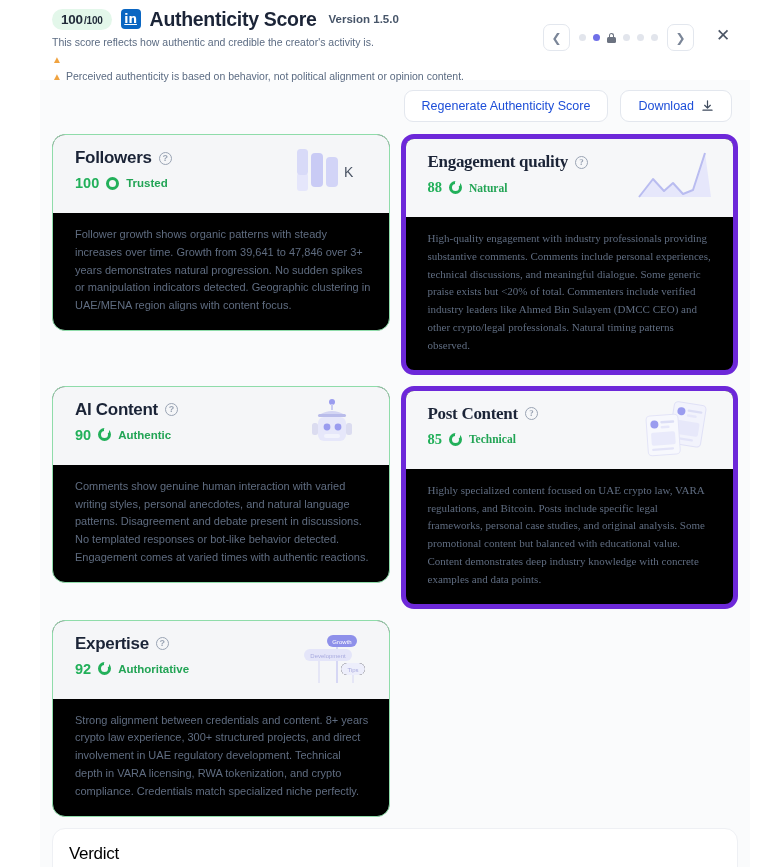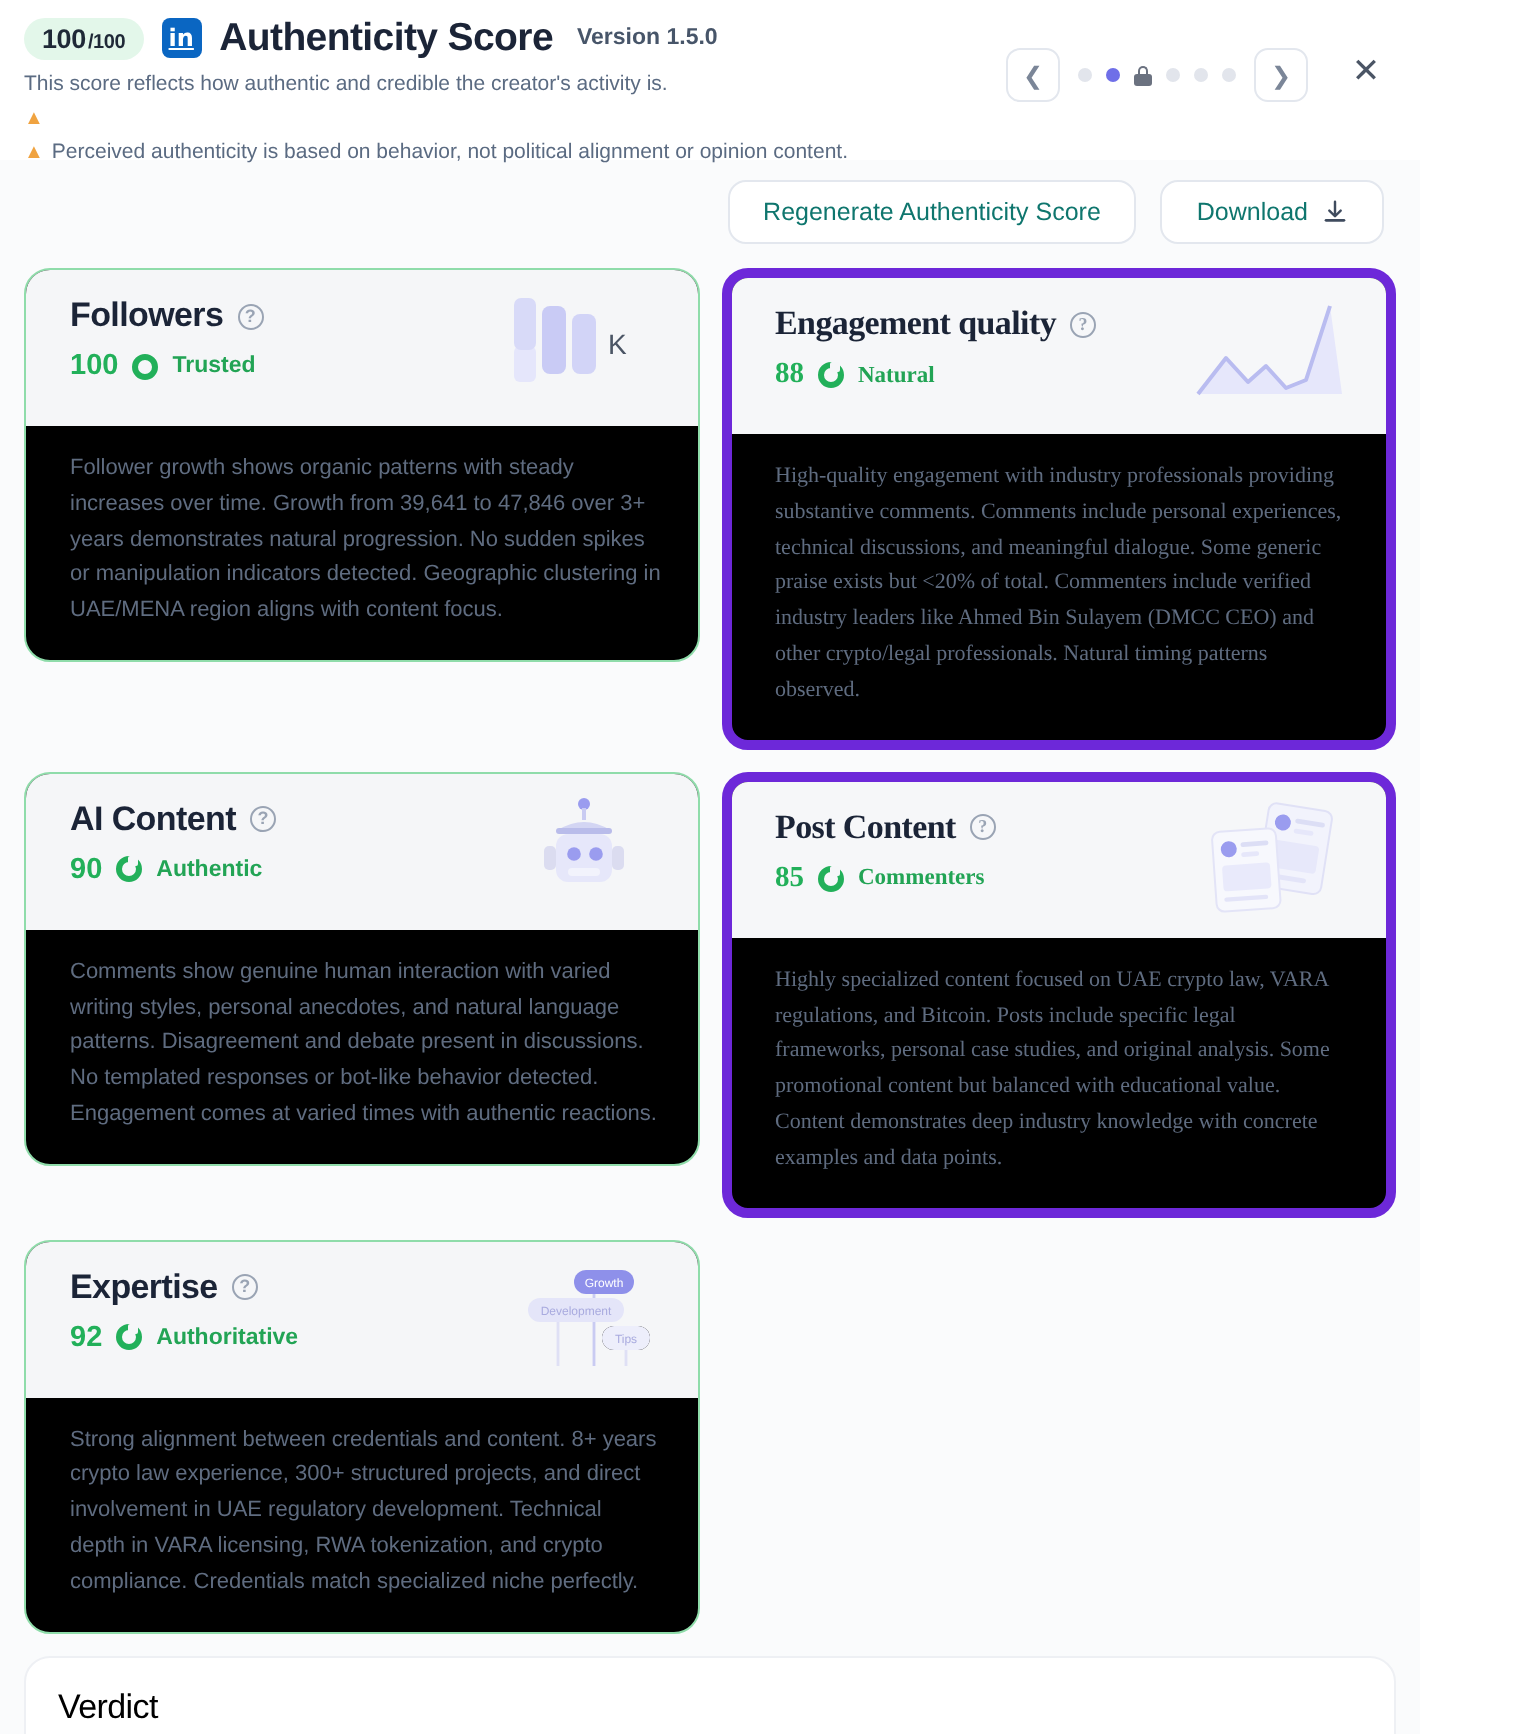--- a/index.html
+++ b/index.html
@@ -2,21 +2,21 @@
 <html><head>
 <meta charset="utf-8">
 <style>
   * { box-sizing: border-box; margin: 0; padding: 0; }
   html, body {
     width: 759px; height: 867px;
     background: #ffffff;
     font-family: "Liberation Sans", sans-serif;
     overflow: hidden;
   }
-  .page { position: relative; width: 710px; height: 867px; background: #fafbfc; }
+  .page { position: relative; width: 710px; height: 867px; background: #fafbfc; margin-left: 40px; }
 
   
   .header {
     position: relative;
     background: #ffffff;
     padding: 6px 12px 8px 12px;
     height: 80px;
   }
   .title-row { display: flex; align-items: center; gap: 9px; height: 26px; }
   .score-pill {
@@ -57,21 +57,21 @@
   }
   .close-x {
     position: absolute; right: 18px; top: 27px; width: 18px; height: 18px;
     color: #4b5565; font-size: 17px; line-height: 18px; text-align: center; cursor: pointer;
   }
 
   
   .actionbar { display: flex; justify-content: flex-end; gap: 12px; padding: 10px 18px 6px 0; }
   .btn {
     border: 1px solid #e3e7ee; background: #fff; border-radius: 9px;
-    padding: 8px 17px; font-size: 12.5px; color: #0f766e; cursor: pointer;
+    padding: 8px 17px; font-size: 12.5px; color: #1d4ed8; cursor: pointer;
     display: flex; align-items: center; gap: 7px; font-family: "Liberation Sans", sans-serif; text-align: right;
   }
 
   
   .grid {
     display: grid; grid-template-columns: 1fr 1fr; gap: 11px;
     padding: 6px 12px 0 12px; align-items: start;
   }
   .card { border-radius: 13px; background: #000000; overflow: hidden; }
   .card.good { border: 1px solid #8fdcaa; }
@@ -247,21 +247,21 @@
 
     <div class="card plain">
       <div class="card-head">
         <div class="ch-title">
           <span class="t">Post Content</span>
           <span class="q-ico">?</span>
         </div>
         <div class="score-row">
           <span class="score-num">85</span>
           <span class="ring gap"></span>
-          <span class="score-label">Commenters</span>
+          <span class="score-label">Technical</span>
         </div>
         <svg class="art" viewBox="0 0 78 58">
           <g transform="rotate(9 48 26)">
             <rect x="34" y="2" width="32" height="42" rx="4" fill="#f2f3fc" stroke="#e0e1f6"></rect>
             <circle cx="42" cy="11" r="4" fill="#9a9cef"></circle>
             <rect x="48" y="8" width="15" height="2.4" rx="1.2" fill="#dcdef5"></rect>
             <rect x="48" y="13" width="10" height="2.4" rx="1.2" fill="#e6e7fa"></rect>
             <rect x="38" y="20" width="24" height="14" rx="2" fill="#e7e8fa"></rect>
             <rect x="38" y="37" width="20" height="2.4" rx="1.2" fill="#e3e4f8"></rect>
           </g>

